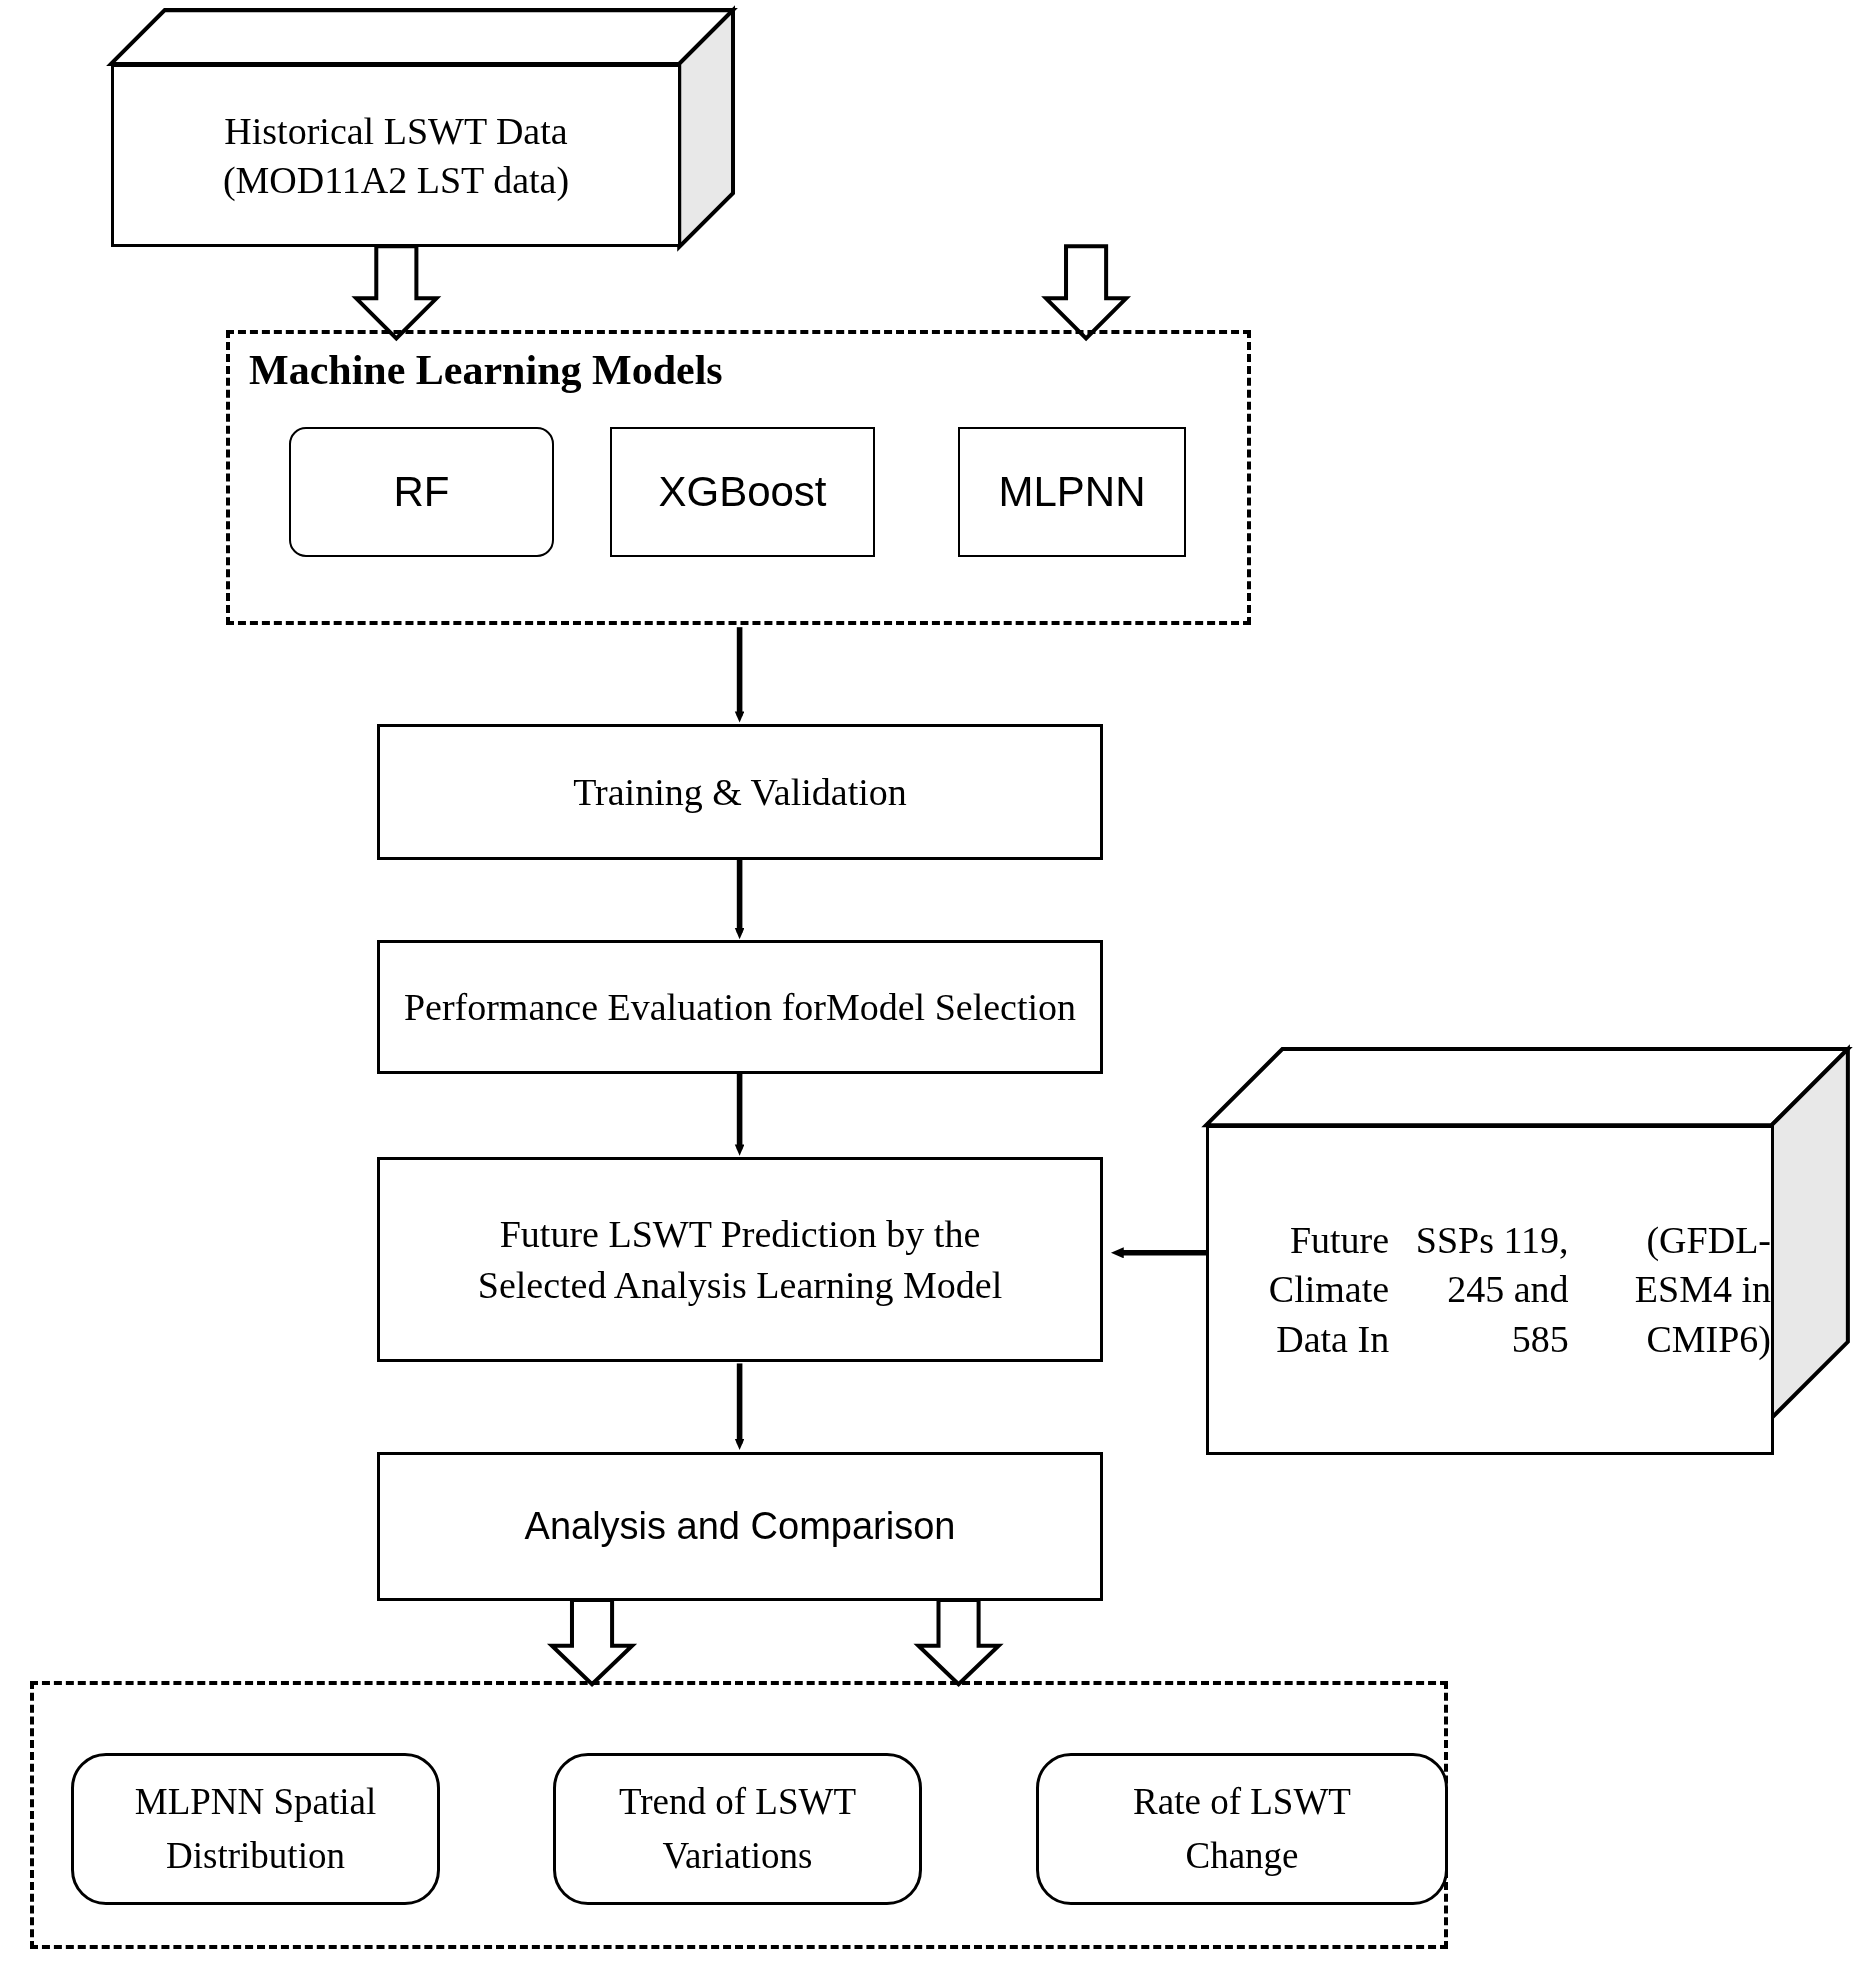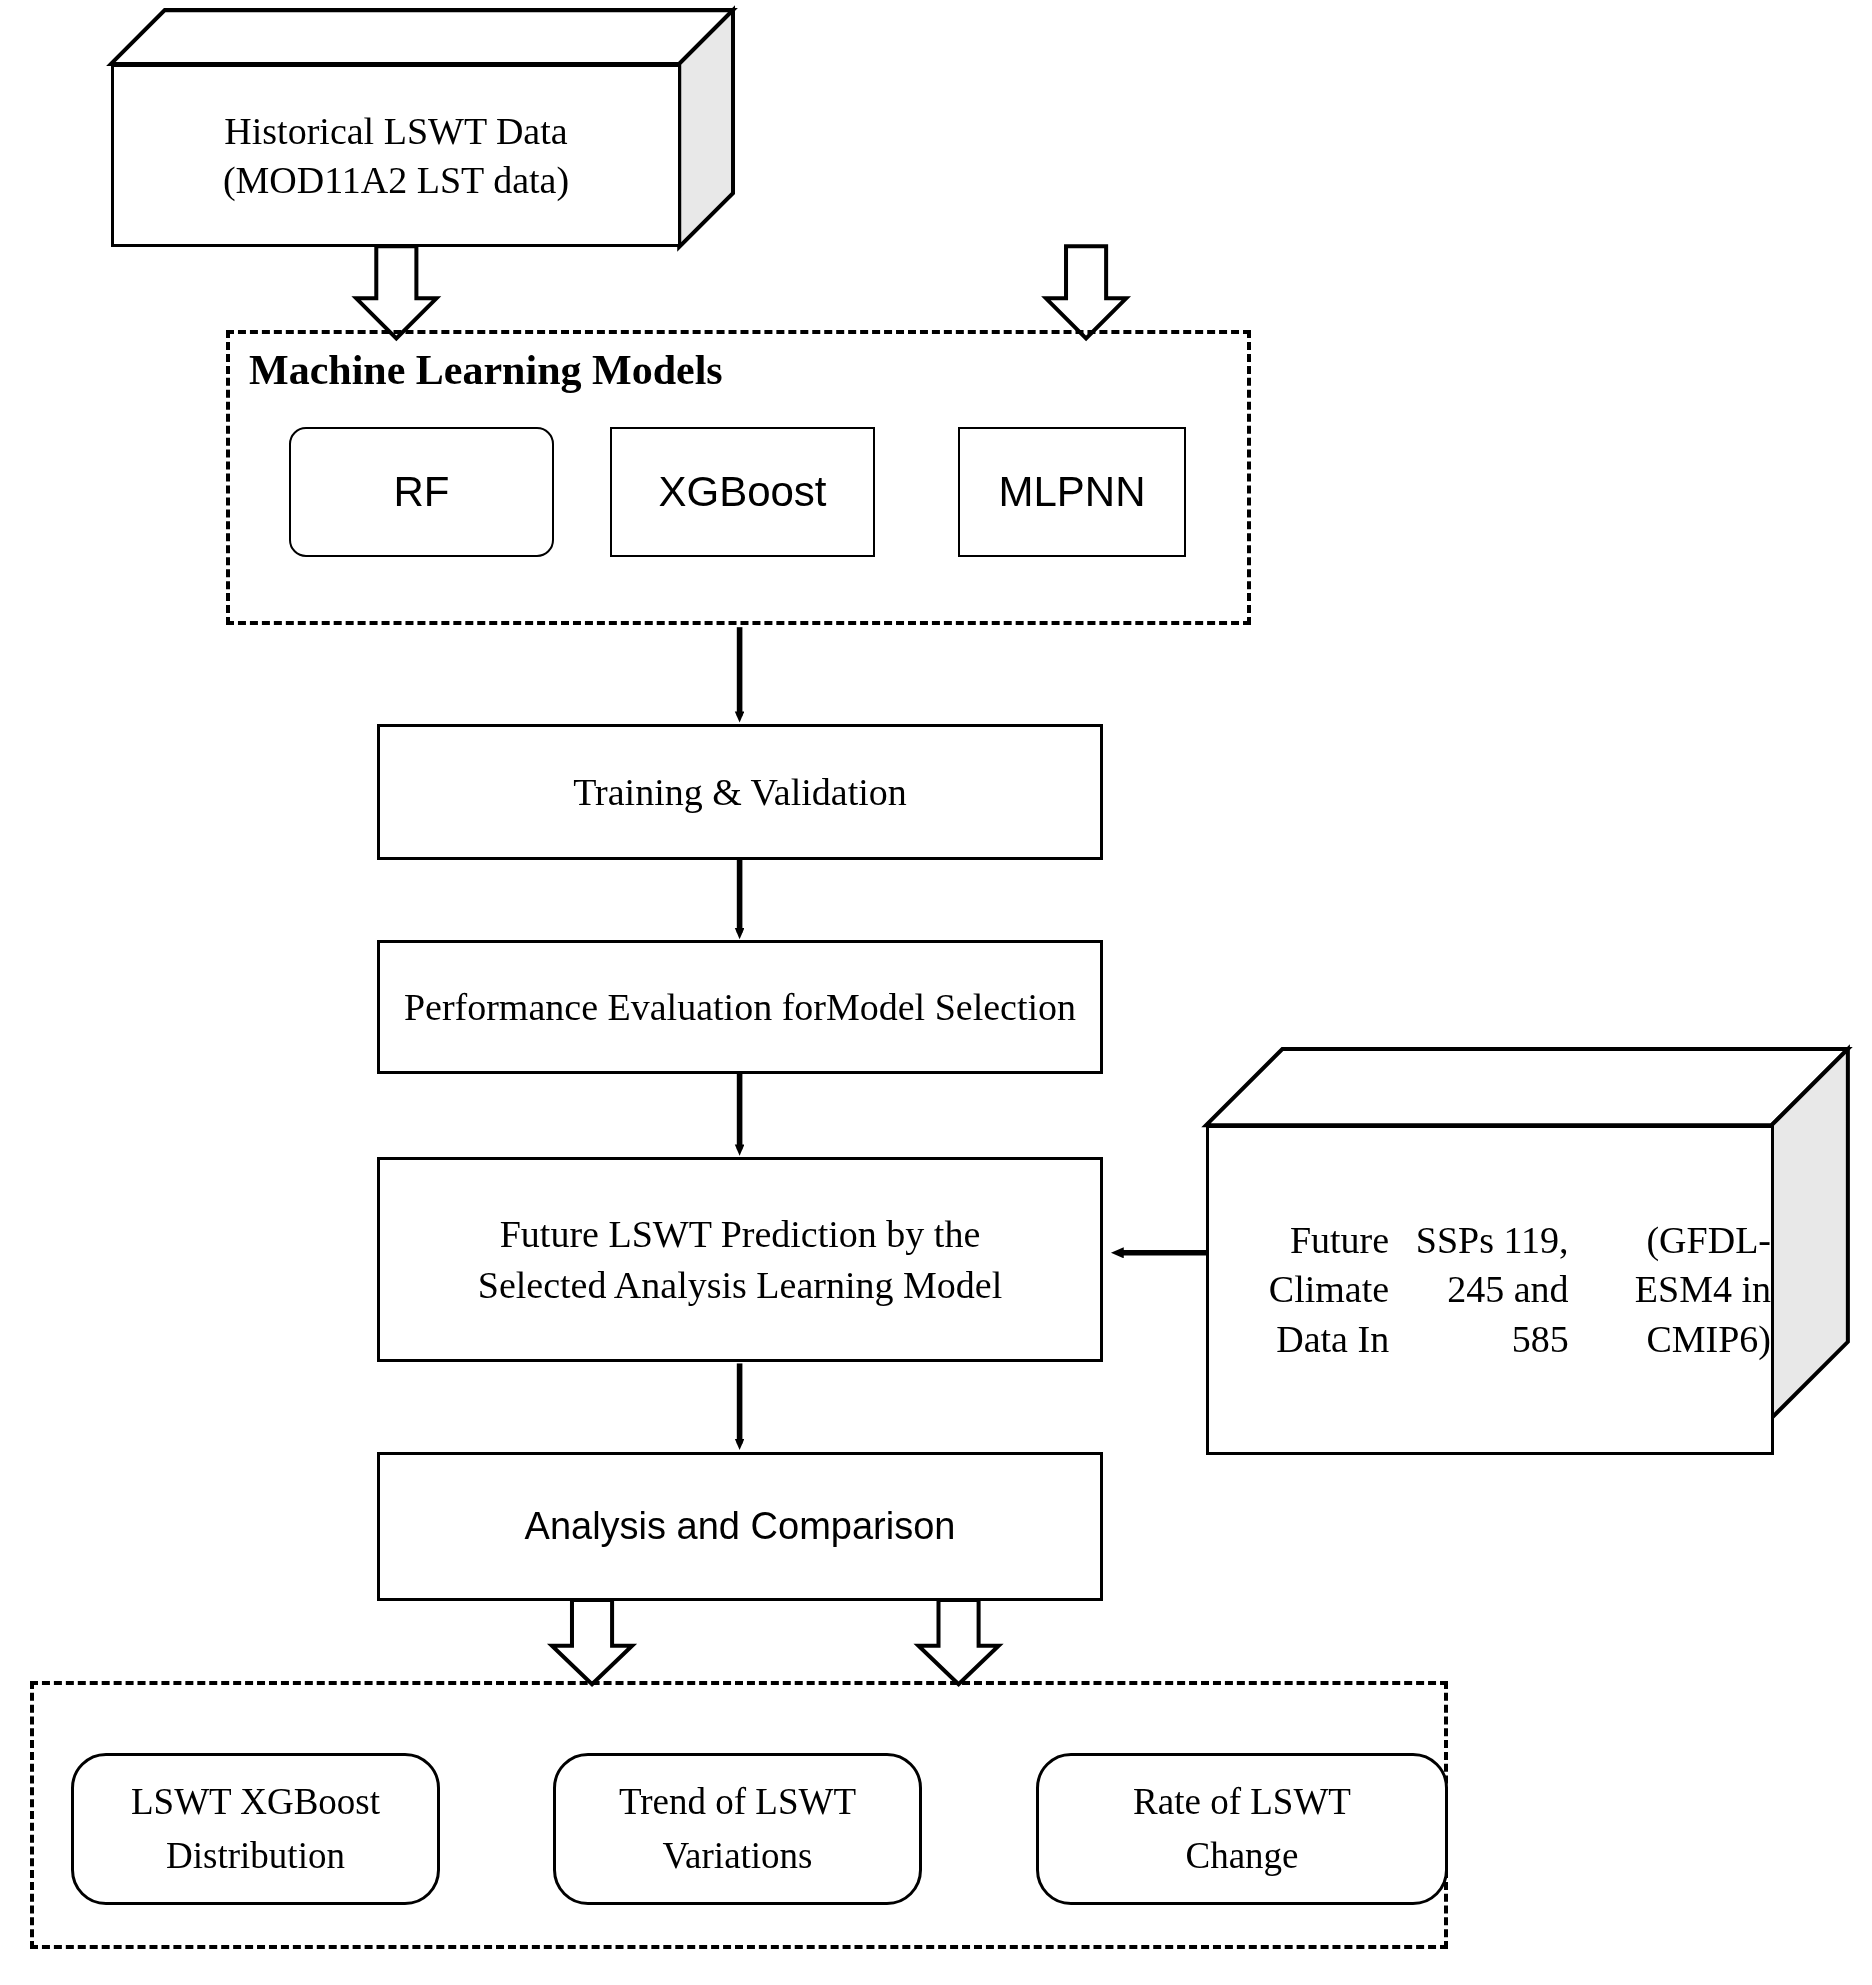--- a/index.html
+++ b/index.html
@@ -197,21 +197,21 @@
   </div>
 
   <div class="rect t-sans fs-48" style="left:377px; top:1452px; width:726px; height:149px;">
     <span>Analysis and Comparison</span>
   </div>
 
   <div class="dashgroup" style="left:30px; top:1681px; width:1418px; height:268px;"></div>
 
   <div class="roundbox t-serif fs-46" style="left:71px; top:1753px; width:369px; height:152px;
               flex-direction:column;">
-    <span class="lbl">LSWT XGBoost</span>
+    <span class="lbl">MLPNN Spatial</span>
     <span class="lbl">Distribution</span>
   </div>
 
   <div class="roundbox t-serif fs-46" style="left:553px; top:1753px; width:369px; height:152px;
               flex-direction:column;">
     <span class="lbl">Trend of LSWT</span>
     <span class="lbl">Variations</span>
   </div>
 
   <div class="roundbox t-serif fs-46" style="left:1036px; top:1753px; width:412px; height:152px;

